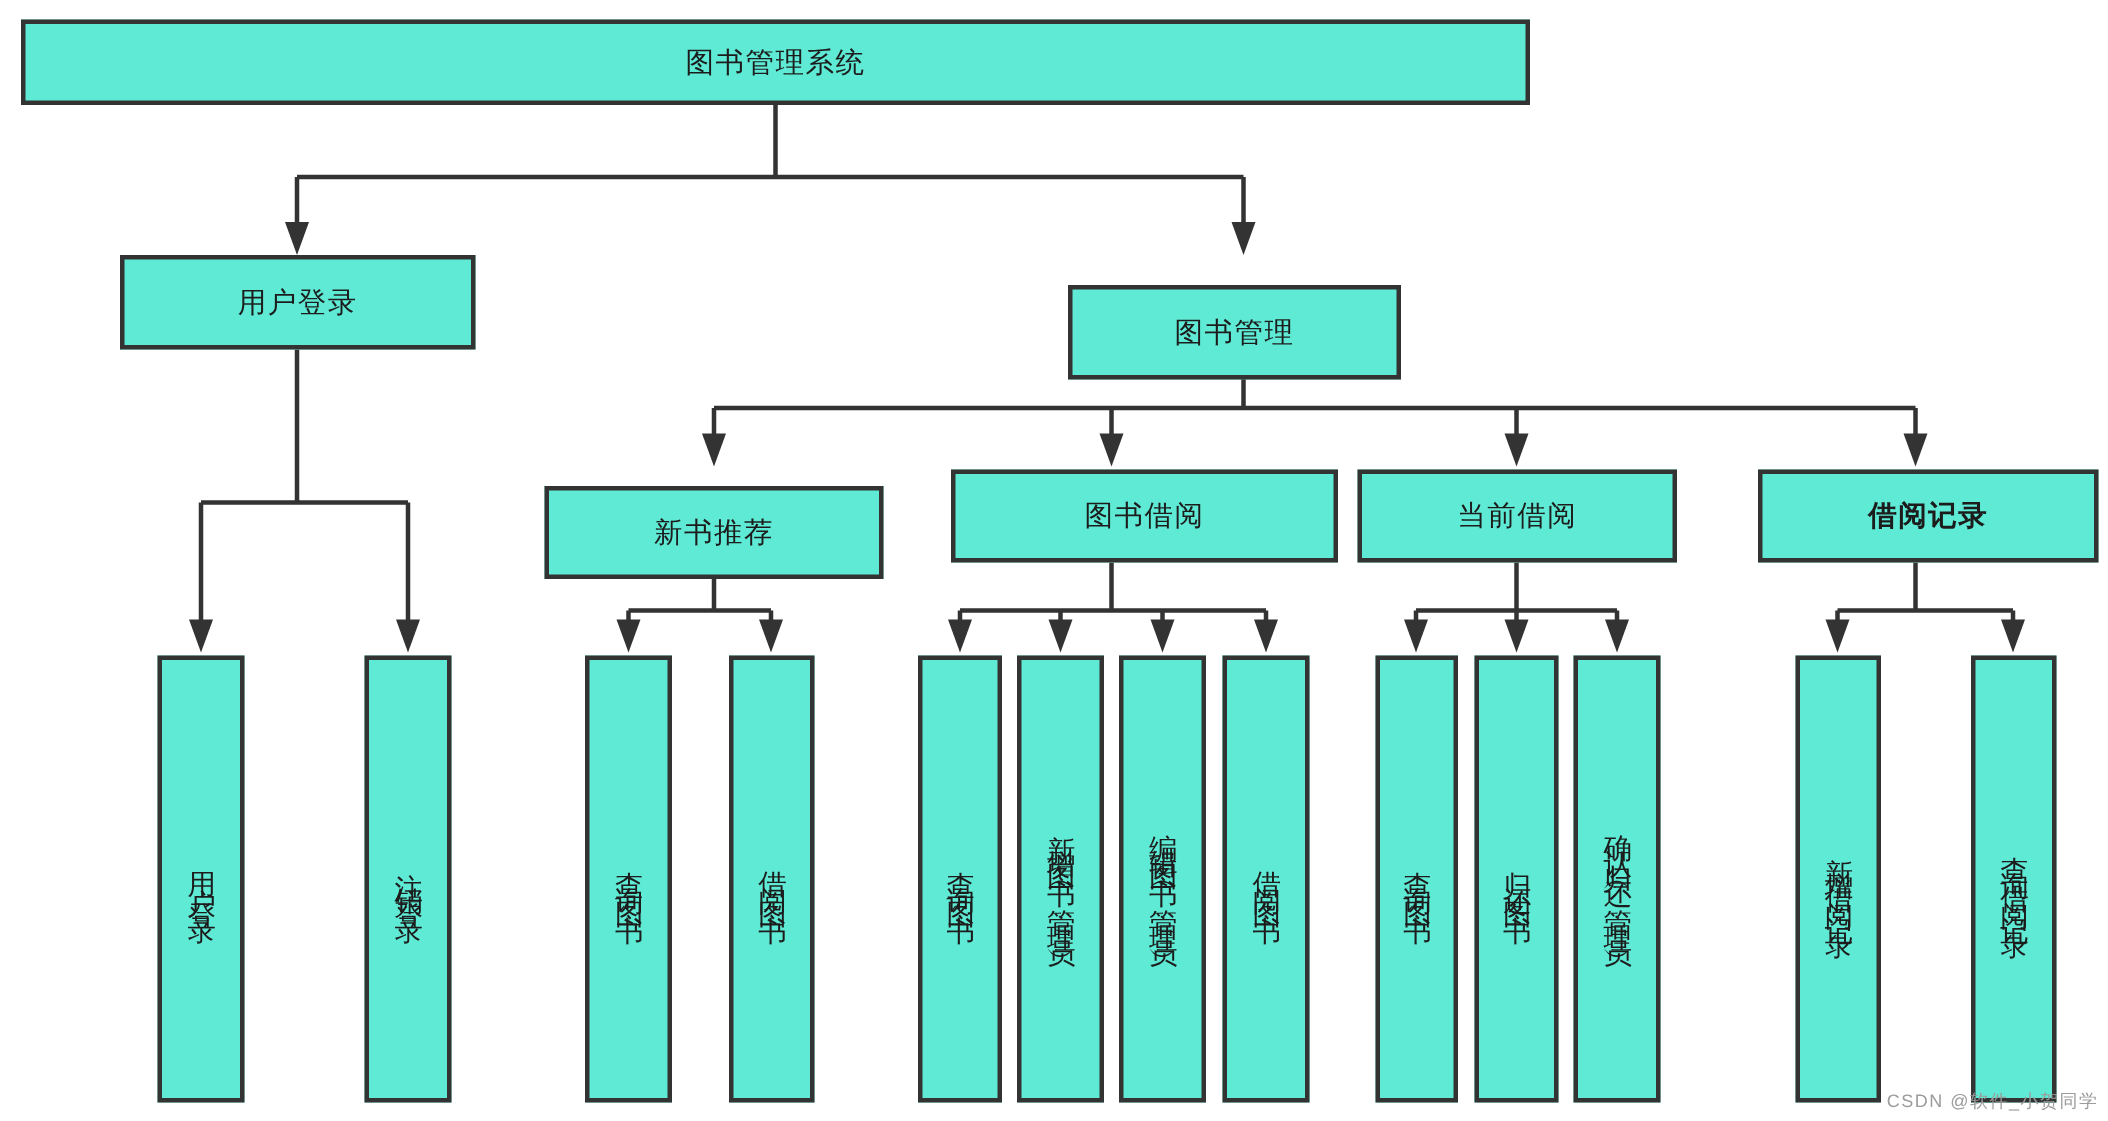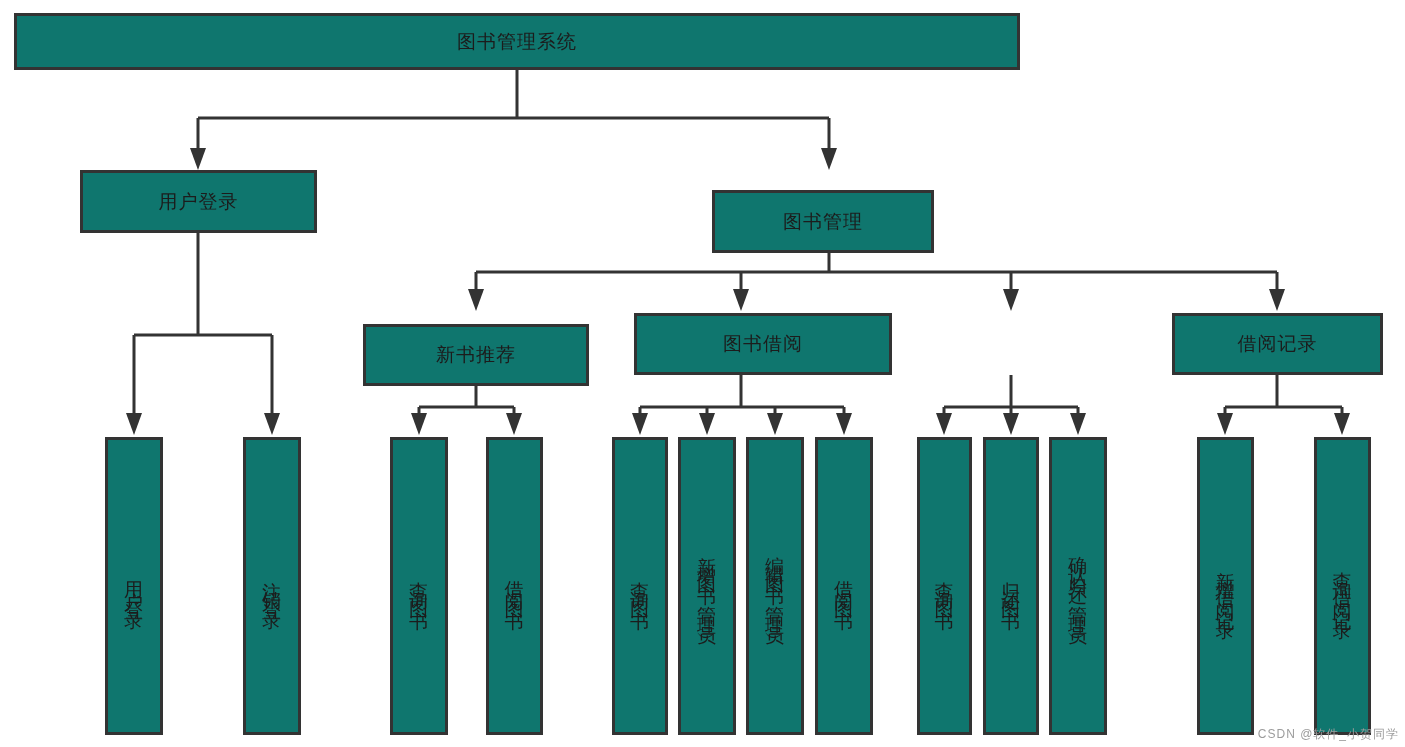--- a/index.html
+++ b/index.html
@@ -18,21 +18,21 @@
   #connectors {
     position: absolute;
     left: 0;
     top: 0;
     pointer-events: none;
   }
   .box {
     position: absolute;
     box-sizing: border-box;
     border: 3px solid #333333;
-    background: #0f766e;
+    background: #5eead4;
     color: #1c1c1c;
     display: flex;
     align-items: center;
     justify-content: center;
     text-align: left;
   }
   .hbox {
     font-size: 19px;
     letter-spacing: 1px;
   }
@@ -100,21 +100,22 @@
     </g>
   </svg>
 
   <div class="box hbox" style="left:14px; top:13px; width:1006px; height:57px;">图书管理系统</div>
 
   <div class="box hbox" style="left:80px; top:170px; width:237px; height:63px;">用户登录</div>
   <div class="box hbox" style="left:712px; top:170px; width:222px; height:63px;margin-top:20px;">图书管理</div>
 
   <div class="box hbox" style="left:363px; top:324px; width:226px; height:62px;">新书推荐</div>
   <div class="box hbox" style="left:634px; top:313px; width:258px; height:62px;">图书借阅</div>
-  <div class="box hbox" style="left:1172px; top:313px; width:211px; height:62px;">借阅记录</div>
+  <div class="box hbox" style="left:905px; top:313px; width:213px; height:62px;">当前借阅</div>
+  <div class="box hbox" style="left:1172px; top:313px; width:227px; height:62px;font-weight:bold;">借阅记录</div>
 
   <div class="box vbox" style="left:105px; top:437px; width:58px; height:298px;">用户登录</div>
   <div class="box vbox" style="left:243px; top:437px; width:58px; height:298px;">注销登录</div>
 
   <div class="box vbox" style="left:390px; top:437px; width:58px; height:298px;">查询图书</div>
   <div class="box vbox" style="left:486px; top:437px; width:57px; height:298px;">借阅图书</div>
 
   <div class="box vbox" style="left:612px; top:437px; width:56px; height:298px;">查询图书</div>
   <div class="box vbox" style="left:678px; top:437px; width:58px; height:298px;">新增图书（管理员）</div>
   <div class="box vbox" style="left:746px; top:437px; width:58px; height:298px;">编辑图书（管理员）</div>

